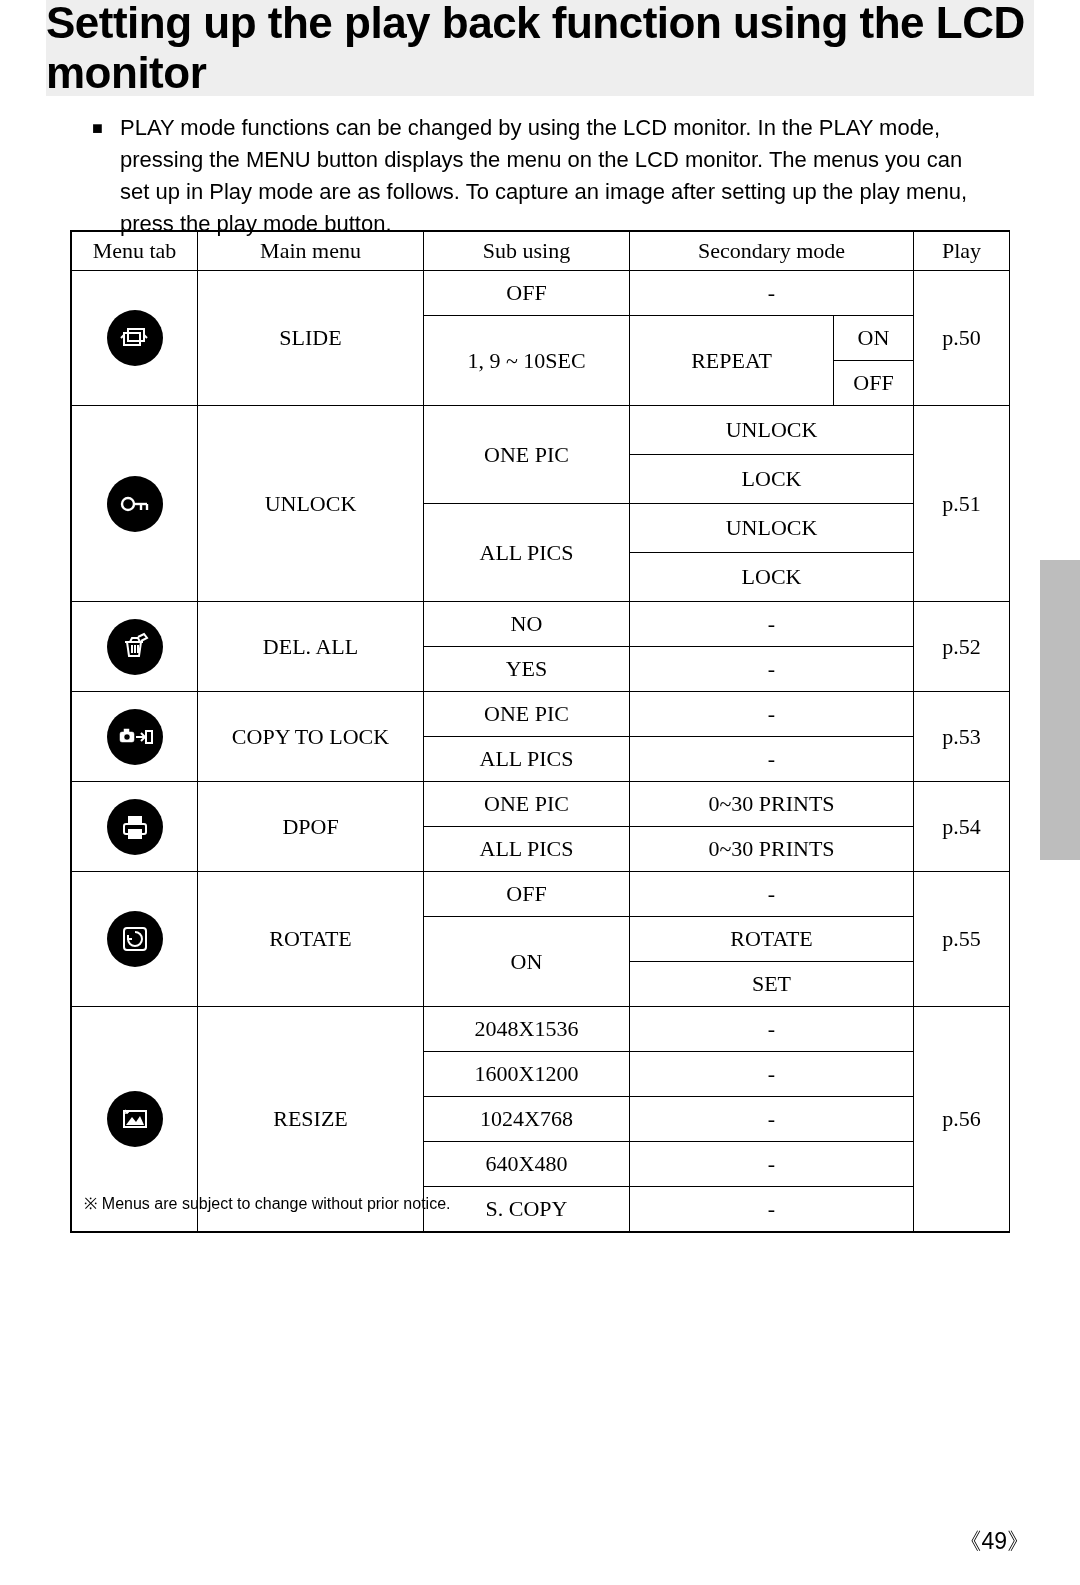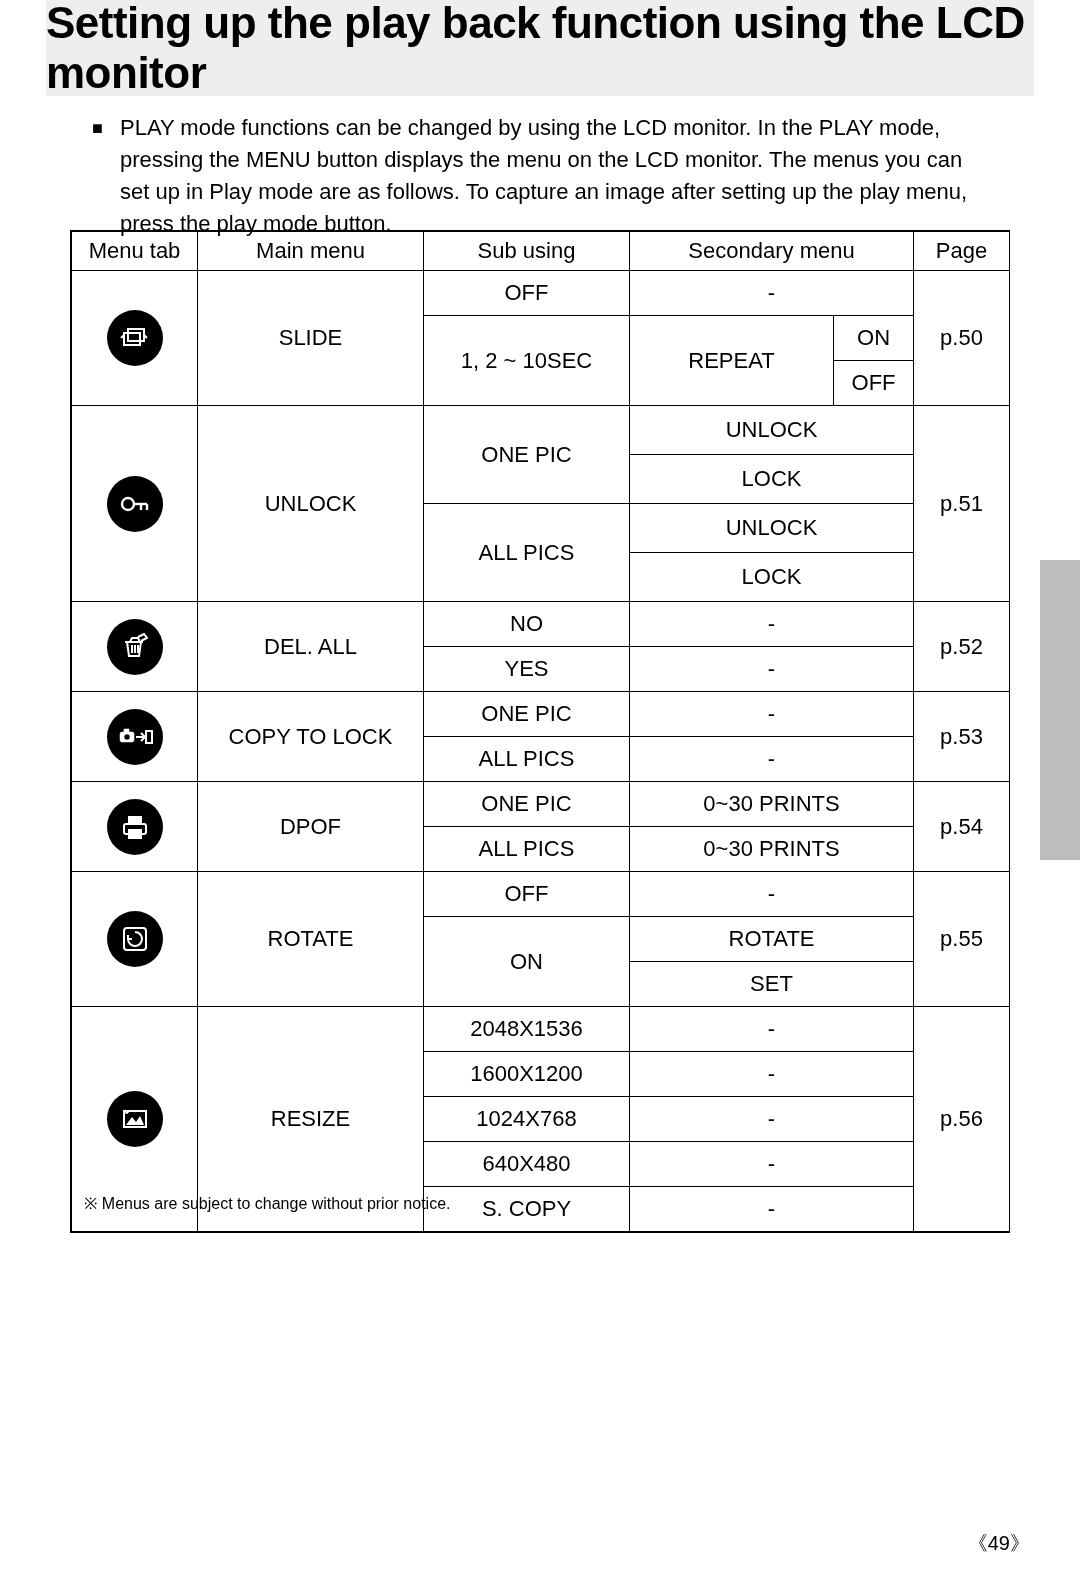--- a/index.html
+++ b/index.html
@@ -32,20 +32,21 @@
     position:absolute; left:92px; top:112px; width:896px;
     font-size:22px; line-height:32px;
   }
   .intro-bullet-row{display:flex;}
   .intro-bullet{width:28px; font-size:18px; line-height:32px;}
   .intro-text{flex:1;}
   
   .tbl-wrap{
     position:absolute; left:70px; top:230px; width:938px;
     border:1.5px solid #000;
+    font-family:Liberation Serif, serif;
   }
   table{border-collapse:collapse; width:100%; table-layout:fixed;}
   col.c1{width:126px;} col.c2{width:226px;} col.c3{width:206px;}
   col.c4a{width:110px;} col.c4b{width:94px;} col.c4c{width:80px;}
   col.c5{width:96px;}
   td,th{
     border:1px solid #000; padding:0; text-align:center;
     font-size:22px; font-weight:400; vertical-align:middle;
   }
   th{font-weight:400; height:38px;}
@@ -55,21 +56,21 @@
     width:56px;height:56px;border-radius:50%;
     background:#000;display:inline-flex;align-items:center;justify-content:center;
     color:#fff;
   }
   svg{display:block;}
   
   .footnote{
     position:absolute; left:84px; top:1192px; font-size:16px;
   }
   .pagenum{
-    position:absolute; right:50px; bottom:28px; font-size:20px;
+    position:absolute; right:50px; bottom:28px; font-size:23px;
   }
   .pagenum::before{content:"《";} .pagenum::after{content:"》";}
 </style>
 </head>
 <body>
 
 <div class="header-band">
   <div class="header-title">Setting up the play back function using the LCD monitor</div>
 </div>
 
@@ -92,22 +93,22 @@
         <col class="c4b">
         <col class="c4c">
     <col class="c5">
   </colgroup>
 
   <tbody>
         <tr>
     <th>Menu tab</th>
     <th>Main menu</th>
     <th>Sub using</th>
-    <th colspan="3">Secondary menu</th>
-    <th>Page</th>
+    <th colspan="3">Secondary mode</th>
+    <th>Play</th>
   </tr>
 
   <tr>
     <td rowspan="3" class="h96">
       <span class="icon-circ">
         <svg width="34" height="34" viewBox="0 0 34 34">
                 <g fill="none" stroke="#fff" stroke-width="2">
           <rect x="6" y="12" width="16" height="12"></rect>
                   <rect x="10" y="8" width="16" height="12"></rect>
           <polyline points="3,17 6,14 6,20"></polyline>
@@ -115,21 +116,21 @@
                 </g>
               </svg>
       </span>
     </td>
     <td rowspan="3">SLIDE</td>
     <td class="h44">OFF</td>
     <td colspan="3">-</td>
     <td rowspan="3">p.50</td>
   </tr>
   <tr>
-    <td rowspan="2">1, 2 ~ 10SEC</td>
+    <td rowspan="2">1, 9 ~ 10SEC</td>
     <td rowspan="2" colspan="2">REPEAT</td>
     <td class="h44">ON</td>
   </tr>
   <tr>
     <td class="h44">OFF</td>
   </tr>
 
   <tr>
     <td rowspan="4">
       <span class="icon-circ">

